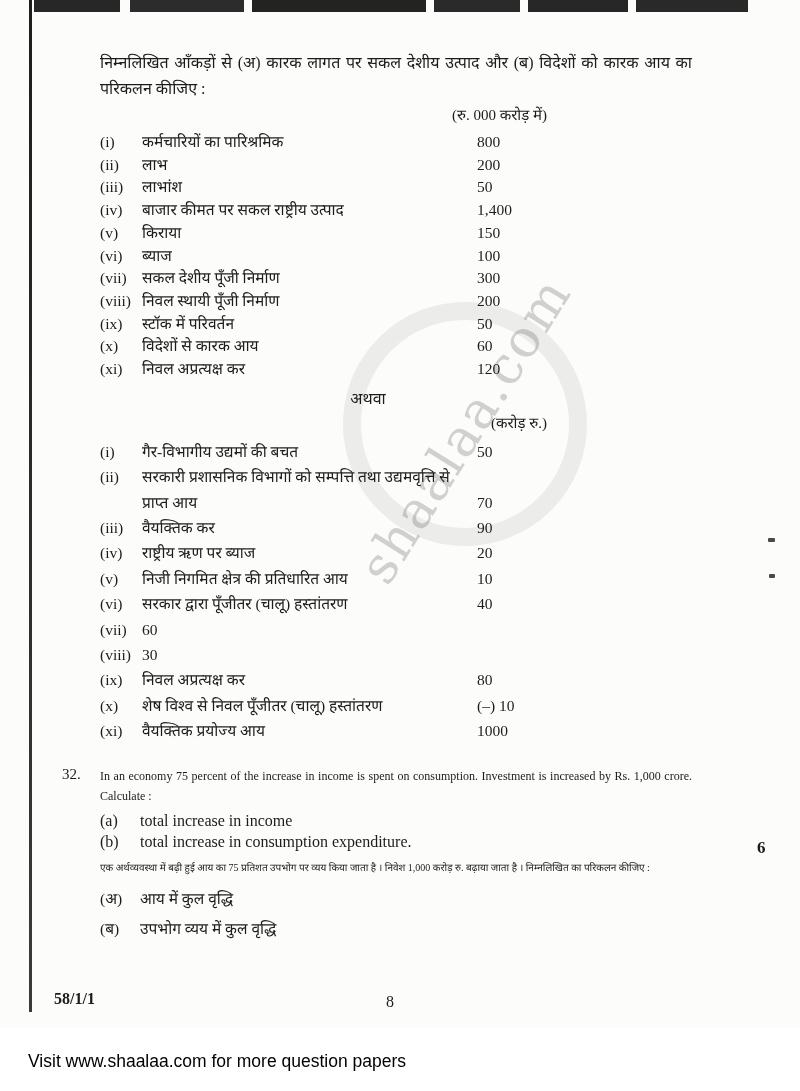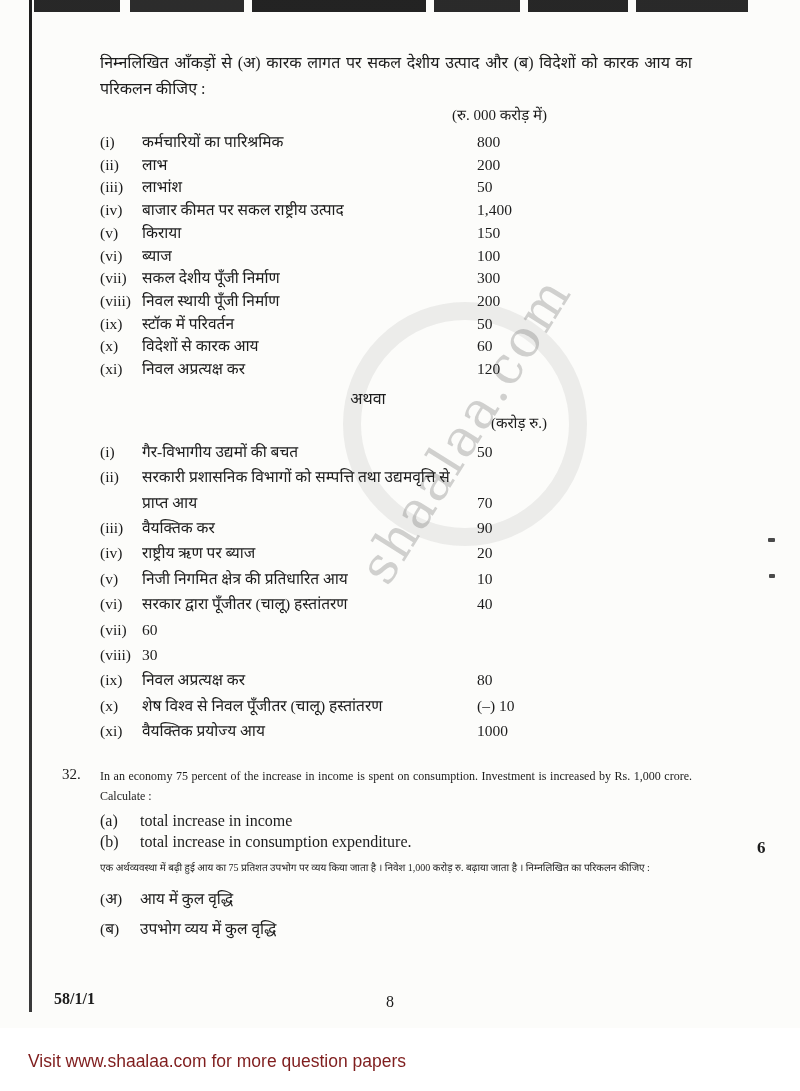--- a/index.html
+++ b/index.html
@@ -48,21 +48,21 @@
   .parts { margin-top:3px; }
   .part { display:flex; line-height:21px; font-size:16px; }
   .part .pnum { width:40px; flex:none; }
   .q-text-hi { text-align:justify; line-height:23px; margin-top:4px; font-size:10px; }
   .parts-hi .part { margin-top:9px; font-size:15.5px; }
 
   .marks-badge { position:absolute; left:757px; top:838px; font-weight:bold; font-size:17px; }
   .footer-code { position:absolute; left:54px; top:990px; font-weight:bold; font-size:16px; }
   .page-num { position:absolute; left:386px; top:993px; font-size:16px; }
   .banner {
-    position:absolute; left:28px; top:1051px; font-size:17.5px; color:#7f1d1d;
+    position:absolute; left:28px; top:1051px; font-size:17.5px; color:#000000;
     font-family:"Liberation Sans", sans-serif;
   }
 </style>
 </head>
 <body>
 
 <div class="sheet">
   <div class="top-edge"></div>
   <div class="left-edge"></div>
   <div class="speck speck-1"></div>

